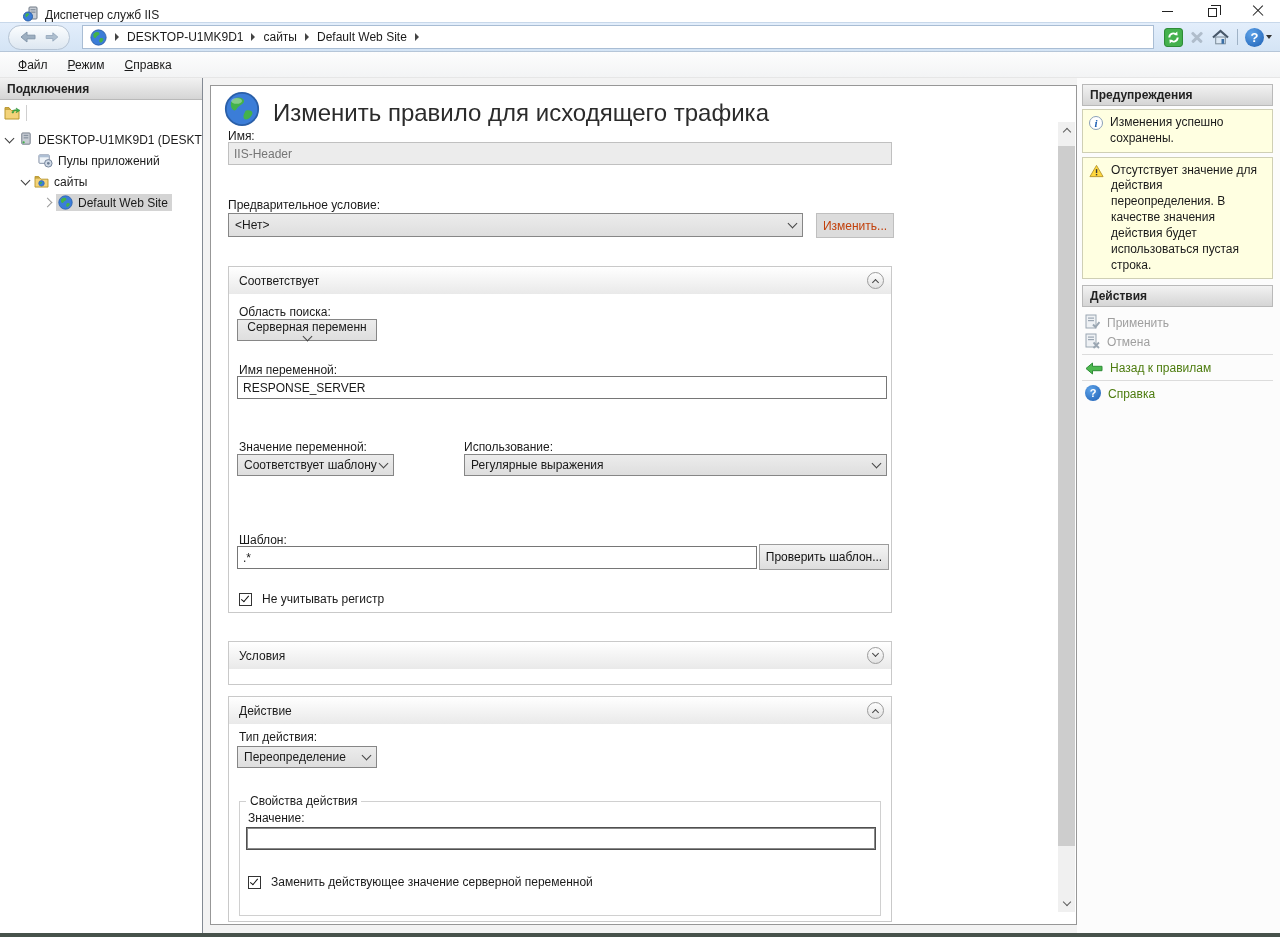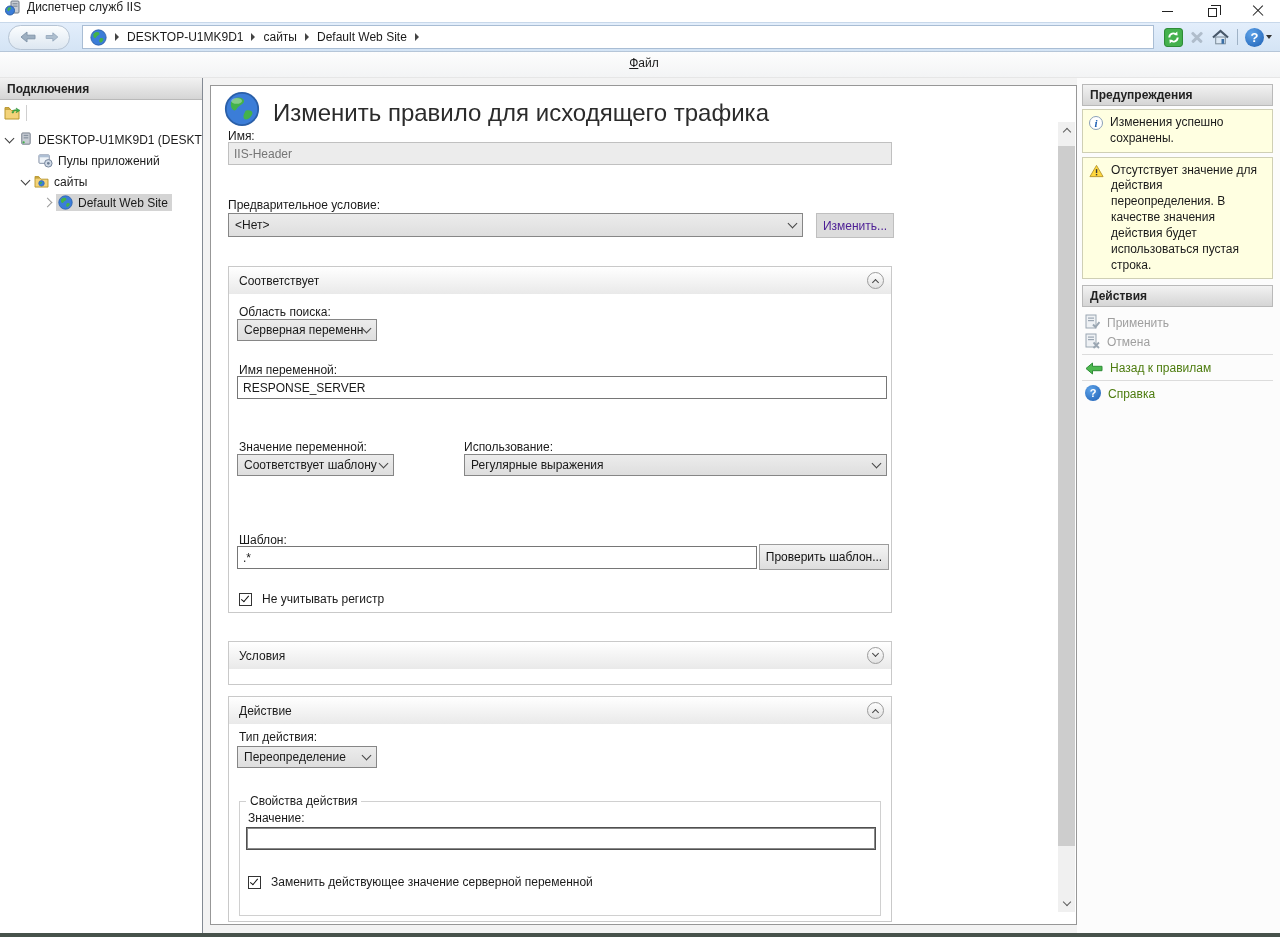--- a/index.html
+++ b/index.html
@@ -1,20 +1,20 @@
 <!DOCTYPE html>
 <html><head>
 <meta charset="utf-8">
 <style>
   * { margin:0; padding:0; box-sizing:border-box; }
   html,body { width:1280px; height:937px; }
   body { font-family:"Liberation Sans", sans-serif; font-size:12px; color:#1a1a1a; background:#fff; position:relative; overflow:hidden; }
 
   
-  .titlebar { height:22px; background:#fff; display:flex; align-items:flex-start; padding-left:5px; }
+  .titlebar { height:22px; background:#fff; display:flex; align-items:flex-end; padding-left:23px; }
   .titlebar .app-title { margin-left:6px; font-size:12px; color:#222; }
   .win-controls { margin-left:auto; display:flex; height:22px; }
   .win-btn { width:45px; display:flex; align-items:center; justify-content:center; }
   .glyph-min { width:11px; height:1px; background:#222; }
   .glyph-restore { width:9px; height:9px; border:1px solid #222; position:relative; background:#fff; margin-top:2px; }
   .glyph-restore:before { content:""; position:absolute; left:2px; top:-4px; width:9px; height:9px; border:1px solid #222; border-bottom:none; border-left:none; }
   .glyph-close { position:relative; width:12px; height:12px; }
   .glyph-close:before,.glyph-close:after { content:""; position:absolute; left:-1px; top:5px; width:14px; height:1.4px; background:#222; }
   .glyph-close:before { transform:rotate(45deg); } .glyph-close:after { transform:rotate(-45deg); }
 
@@ -26,21 +26,21 @@
   .crumb-sep { width:0; height:0; border-left:4px solid #444; border-top:4px solid transparent; border-bottom:4px solid transparent; }
   .addr-icons { display:flex; align-items:center; gap:7px; margin-left:10px; }
   .addr-sep { width:1px; height:16px; background:#9fb2c6; }
   .help-circle { width:19px; height:19px; border-radius:50%; background:radial-gradient(circle at 35% 30%, #5da2e8, #1d5fb4); color:#fff; font-weight:bold; font-size:13px; display:flex; align-items:center; justify-content:center; }
   .dd-tri { width:0; height:0; border-top:4px solid #333; border-left:3.5px solid transparent; border-right:3.5px solid transparent; margin-left:2px; }
   .stop-x { position:relative; width:14px; height:14px; opacity:.55; }
   .stop-x:before,.stop-x:after { content:""; position:absolute; left:0; top:6px; width:14px; height:2.6px; background:#8d9aa8; border-radius:1px; }
   .stop-x:before { transform:rotate(45deg);} .stop-x:after { transform:rotate(-45deg);}
 
   
-  .menubar { height:26px; background:linear-gradient(#fdfdfd,#f3f4f5); display:flex; align-items:center; padding-left:8px; border-bottom:1px solid #e6e6e6;flex-direction:column; }
+  .menubar { height:26px; background:linear-gradient(#fdfdfd,#f3f4f5); display:flex; align-items:center; padding-left:8px; border-bottom:1px solid #e6e6e6; }
   .menu-item { padding:4px 10px; }
   .menu-item::first-letter { text-decoration:underline; }
 
   
   .workarea { position:absolute; left:0; top:78px; right:0; bottom:4px; background:#f3f3f3; }
   .bottom-edge { position:absolute; left:0; bottom:0; width:100%; height:4px; background:#47524b; }
 
   .sidebar { position:absolute; left:0; top:0; width:203px; bottom:0; background:#fff; border-right:1px solid #838a93; }
   .panel-head { height:22px; background:linear-gradient(#f2f2f2,#d5d5d5); border:1px solid #b9b9b9; font-weight:bold; display:flex; align-items:center; padding:0 7px; color:#222; }
   .sidebar .panel-head { border-left:none; border-top:none; border-right:none; }
@@ -57,21 +57,21 @@
   .label { position:absolute; white-space:nowrap; color:#1a1a1a; }
   .page-title { position:absolute; left:62px; top:13px; font-size:24px; color:#2b2b2b; }
   .input { position:absolute; border:1px solid #767676; background:#fff; font-family:"Liberation Sans",sans-serif; font-size:12px; padding:0 5px; color:#1a1a1a; }
   .input.disabled { background:#ececec; border-color:#c0c0c0; color:#757575; }
   .input.focused { border:1px solid #4f4f4f; box-shadow:inset 0 0 0 1px #8a8a8a; }
   .combo { position:absolute; height:22px; background:linear-gradient(#ececec,#dedede); border:1px solid #868686; display:flex; align-items:center; padding:0 6px; }
   .combo .val { flex:1; overflow:hidden; white-space:nowrap; }
   .chev { width:7px; height:7px; border-right:1.5px solid #454545; border-bottom:1.5px solid #454545; transform:rotate(45deg); margin-top:-4px; flex:none; }
   .chev.up { transform:rotate(-135deg); margin-top:4px; }
   .btn { position:absolute; background:linear-gradient(#f4f4f4,#dddddd); border:1px solid #9c9c9c; display:flex; align-items:center; justify-content:center; font-size:12px; color:#111; }
-  .btn.disabled { background:#dcdcdc; border-color:#bfbfbf; color:#4c1d95; }
+  .btn.disabled { background:#dcdcdc; border-color:#bfbfbf; color:#c2410c; }
   .section { position:absolute; left:17px; width:664px; border:1px solid #c9c9c9; background:#fff; }
   .sec-head { height:27px; background:linear-gradient(#ffffff,#e9e9e9); display:flex; align-items:center; padding:0 10px; position:relative; }
   .expander { position:absolute; right:7px; top:5px; width:17px; height:17px; border-radius:50%; border:1px solid #9b9b9b; background:linear-gradient(#fdfdfd,#e2e2e2); display:flex; align-items:center; justify-content:center; }
   .expander .chev { width:5px; height:5px; }
   .cbrow { position:absolute; display:flex; align-items:center; gap:10px; }
   .cb { width:13px; height:13px; background:#fff; border:1px solid #333; position:relative; flex:none; }
   .cb .mark { position:absolute; left:3px; top:0.5px; width:4px; height:8px; border-right:1.8px solid #111; border-bottom:1.8px solid #111; transform:rotate(40deg); }
   fieldset.props { position:absolute; left:10px; top:97px; width:642px; height:122px; border:1px solid #d0d0d0; }
   fieldset.props legend { font-size:12px; margin-left:6px; padding:0 4px; color:#1a1a1a; }
 
@@ -275,21 +275,21 @@
     <div class="btn disabled" style="left:605px;top:127px;width:78px;height:25px;">Изменить...</div>
 
     <div class="section" style="top:180px;height:347px;">
       <div class="sec-head">
         <span>Соответствует</span>
         <span class="expander">
             <span class="chev up"></span>
           </span>
       </div>
       <div class="label" style="left:10px;top:38px;">Область поиска:</div>
-      <div class="combo" style="left:8px;top:52px;width:140px;">
+      <div class="combo" style="left:8px;top:52px;width:140px;flex-direction:column;">
         <span class="val">Серверная переменн</span>
         <span class="chev"></span>
       </div>
       <div class="label" style="left:10px;top:96px;">Имя переменной:</div>
       <input class="input" style="left: 8px; top: 109px; width: 650px; height: 23px;" value="RESPONSE_SERVER">
 
       <div class="label" style="left:10px;top:173px;">Значение переменной:</div>
       <div class="combo" style="left:8px;top:187px;width:157px;">
         <span class="val">Соответствует шаблону</span>
         <span class="chev"></span>

